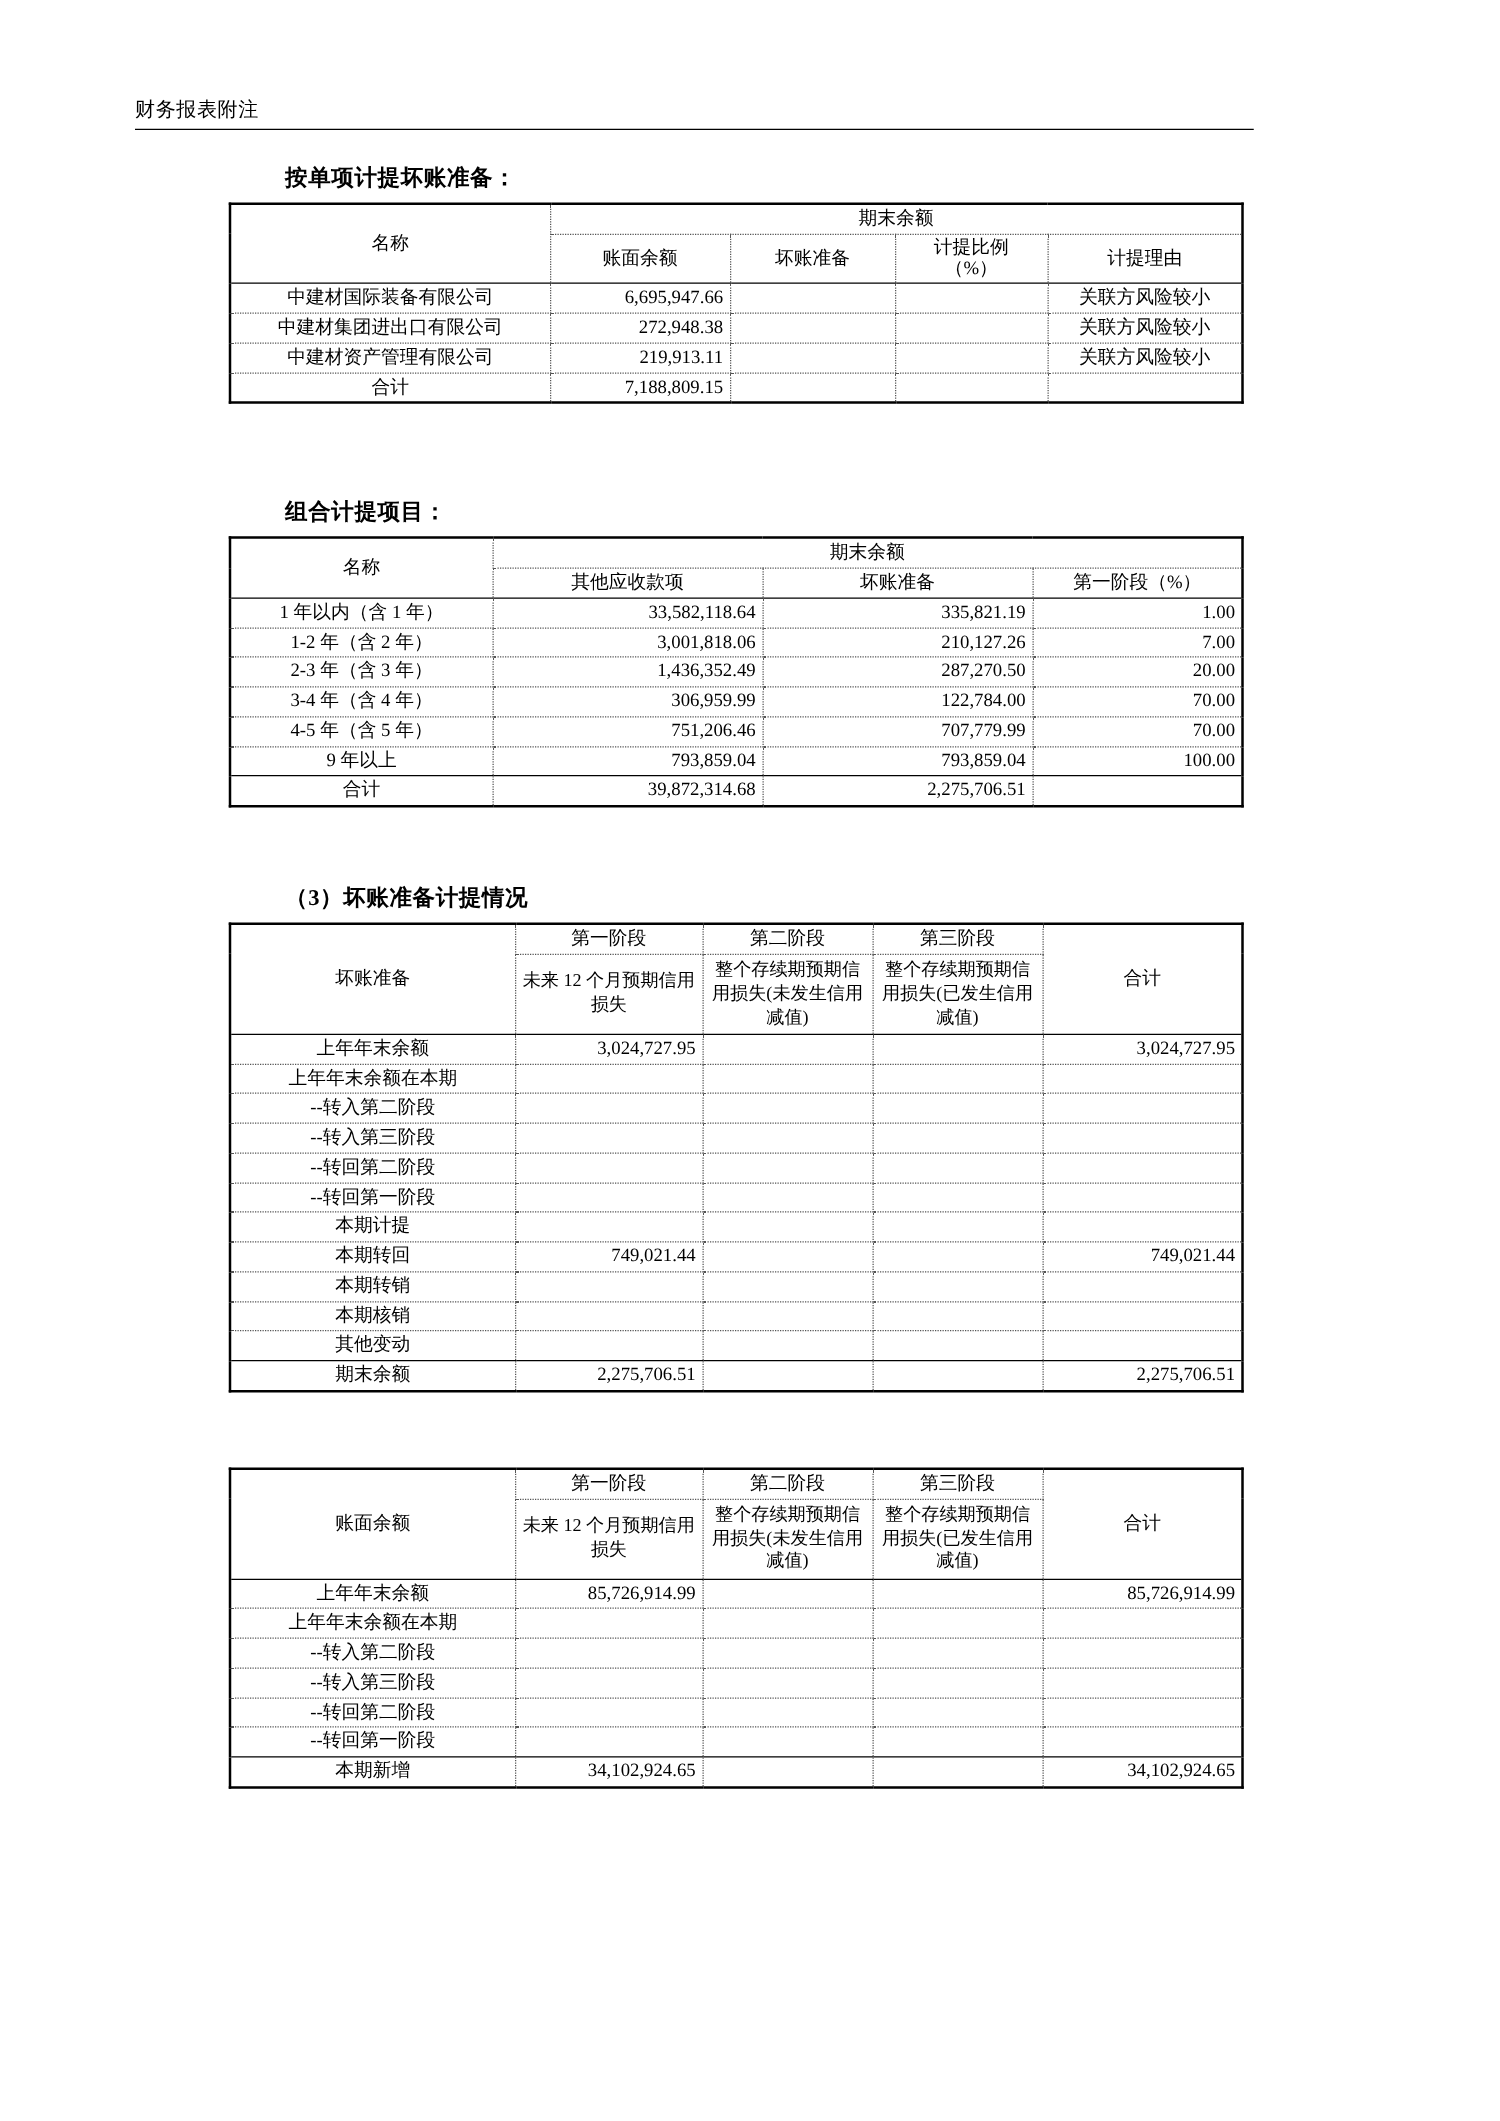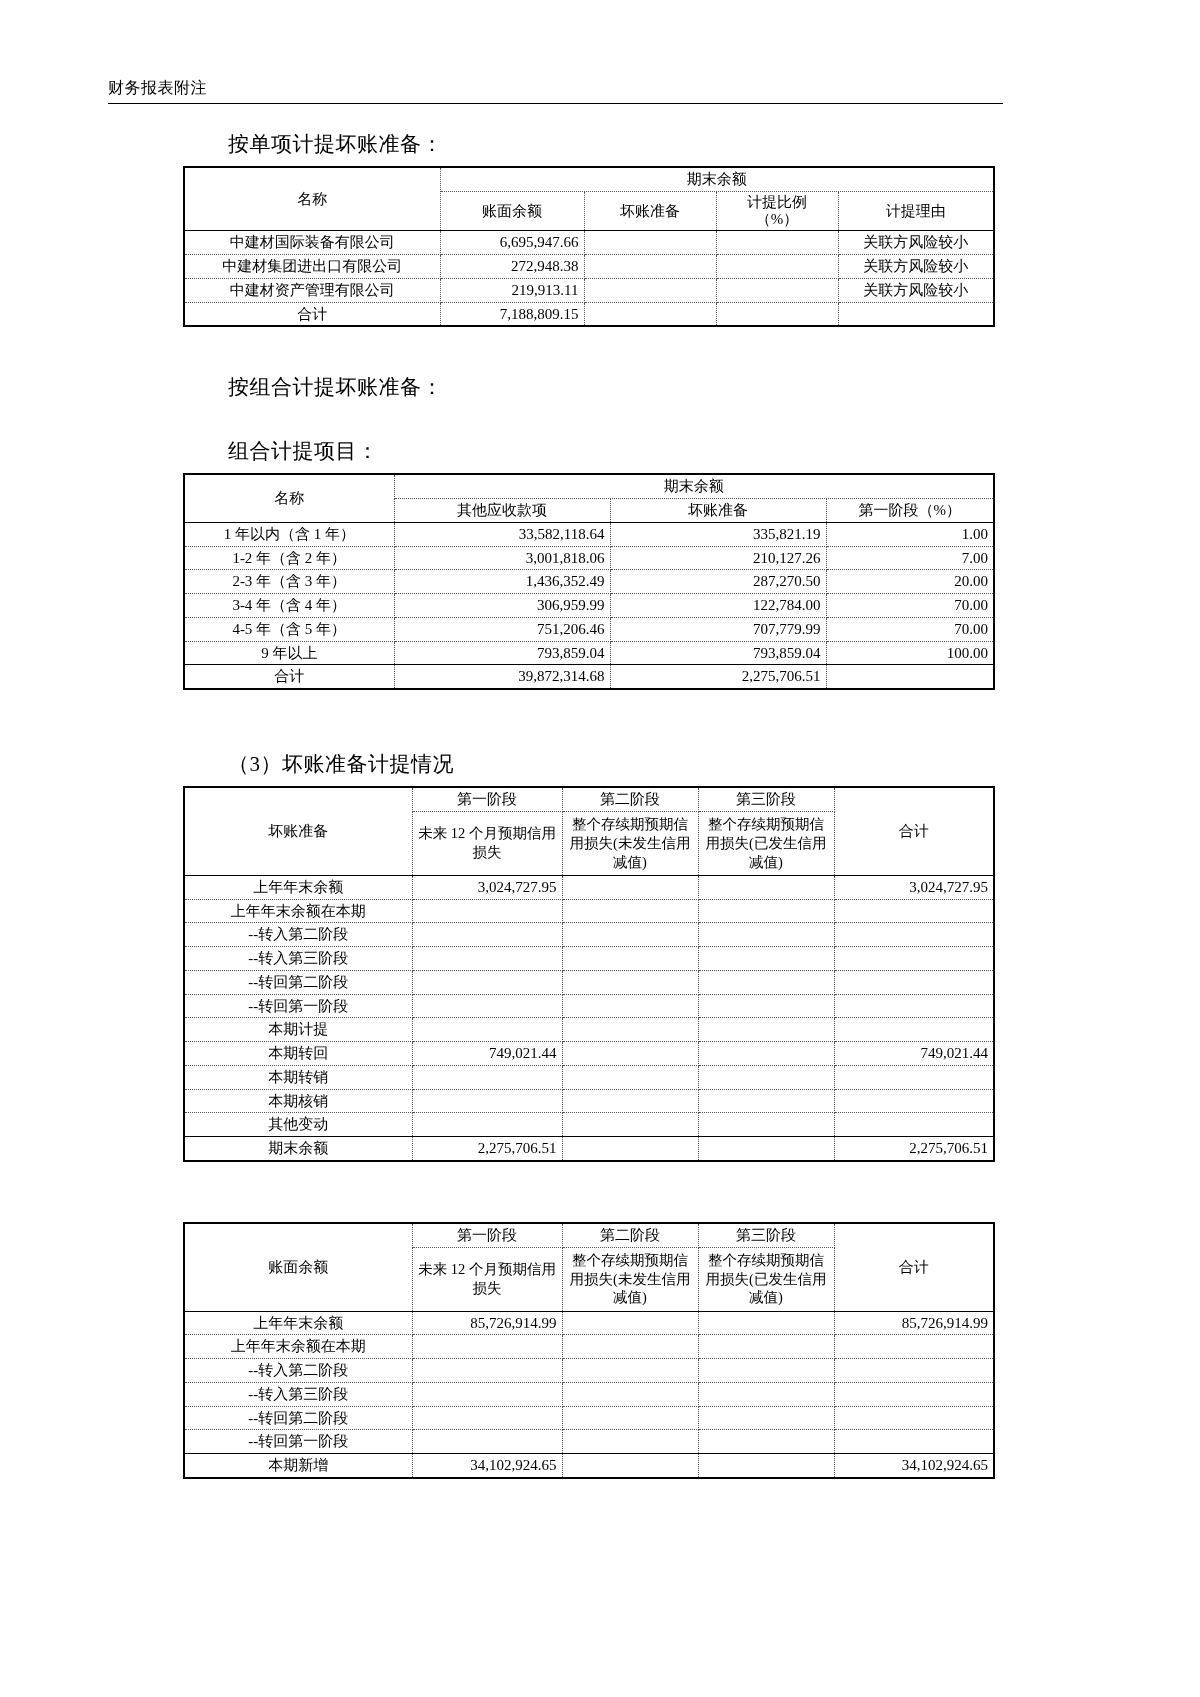--- a/index.html
+++ b/index.html
@@ -36,23 +36,24 @@
     width: 895px;
     border-bottom: 1px solid #000;
   }
   .content {
     position: absolute;
     top: 130px;
     left: 0;
     width: 1200px;
   }
   .sec-title {
-    font-size: 21px;
+    font-size: 18px;
     margin: 0 0 8px 228px;
     letter-spacing: 0.5px;
+    font-weight: bold;
   }
   .sec-title.indent2 { margin-left: 228px; }
   .tbl-wrap {
     margin: 0 0 0 183px;
     width: 810px;
   }
   table {
     border-collapse: collapse;
     width: 810px;
     font-size: 15px;
@@ -160,21 +161,20 @@
             <td class="r thick-bottom"></td>
             <td class="r thick-bottom"></td>
             <td class="c thick-bottom thick-right"></td>
           </tr>
         </tbody>
       </table>
     </div>
 
     <div class="gap-md"></div>
 
-    <div class="sec-title">按组合计提坏账准备：</div>
     <div class="gap-sm"></div>
     <div class="sec-title indent2">组合计提项目：</div>
 
     <div class="tbl-wrap">
       <table>
         <colgroup>
           <col style="width:210px">
           <col style="width:216px">
           <col style="width:216px">
           <col style="width:168px">

